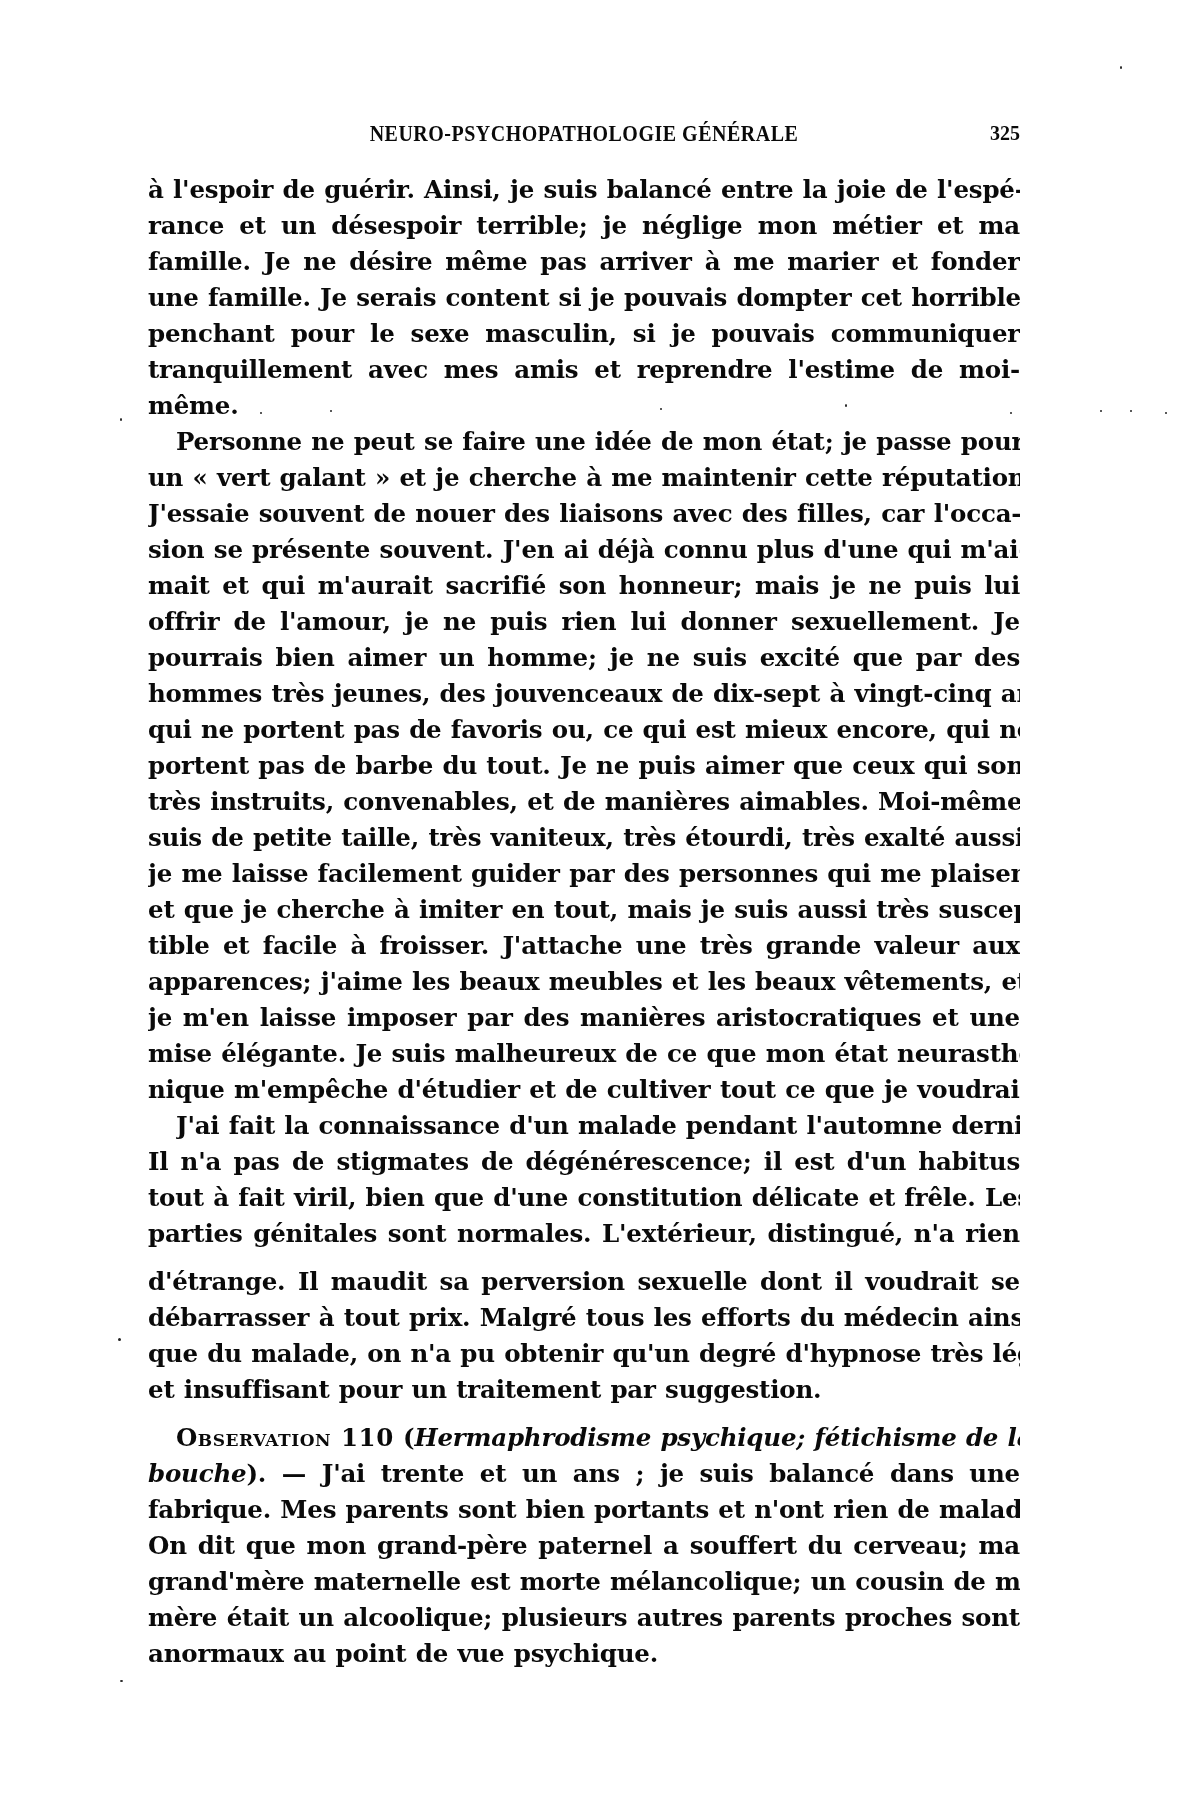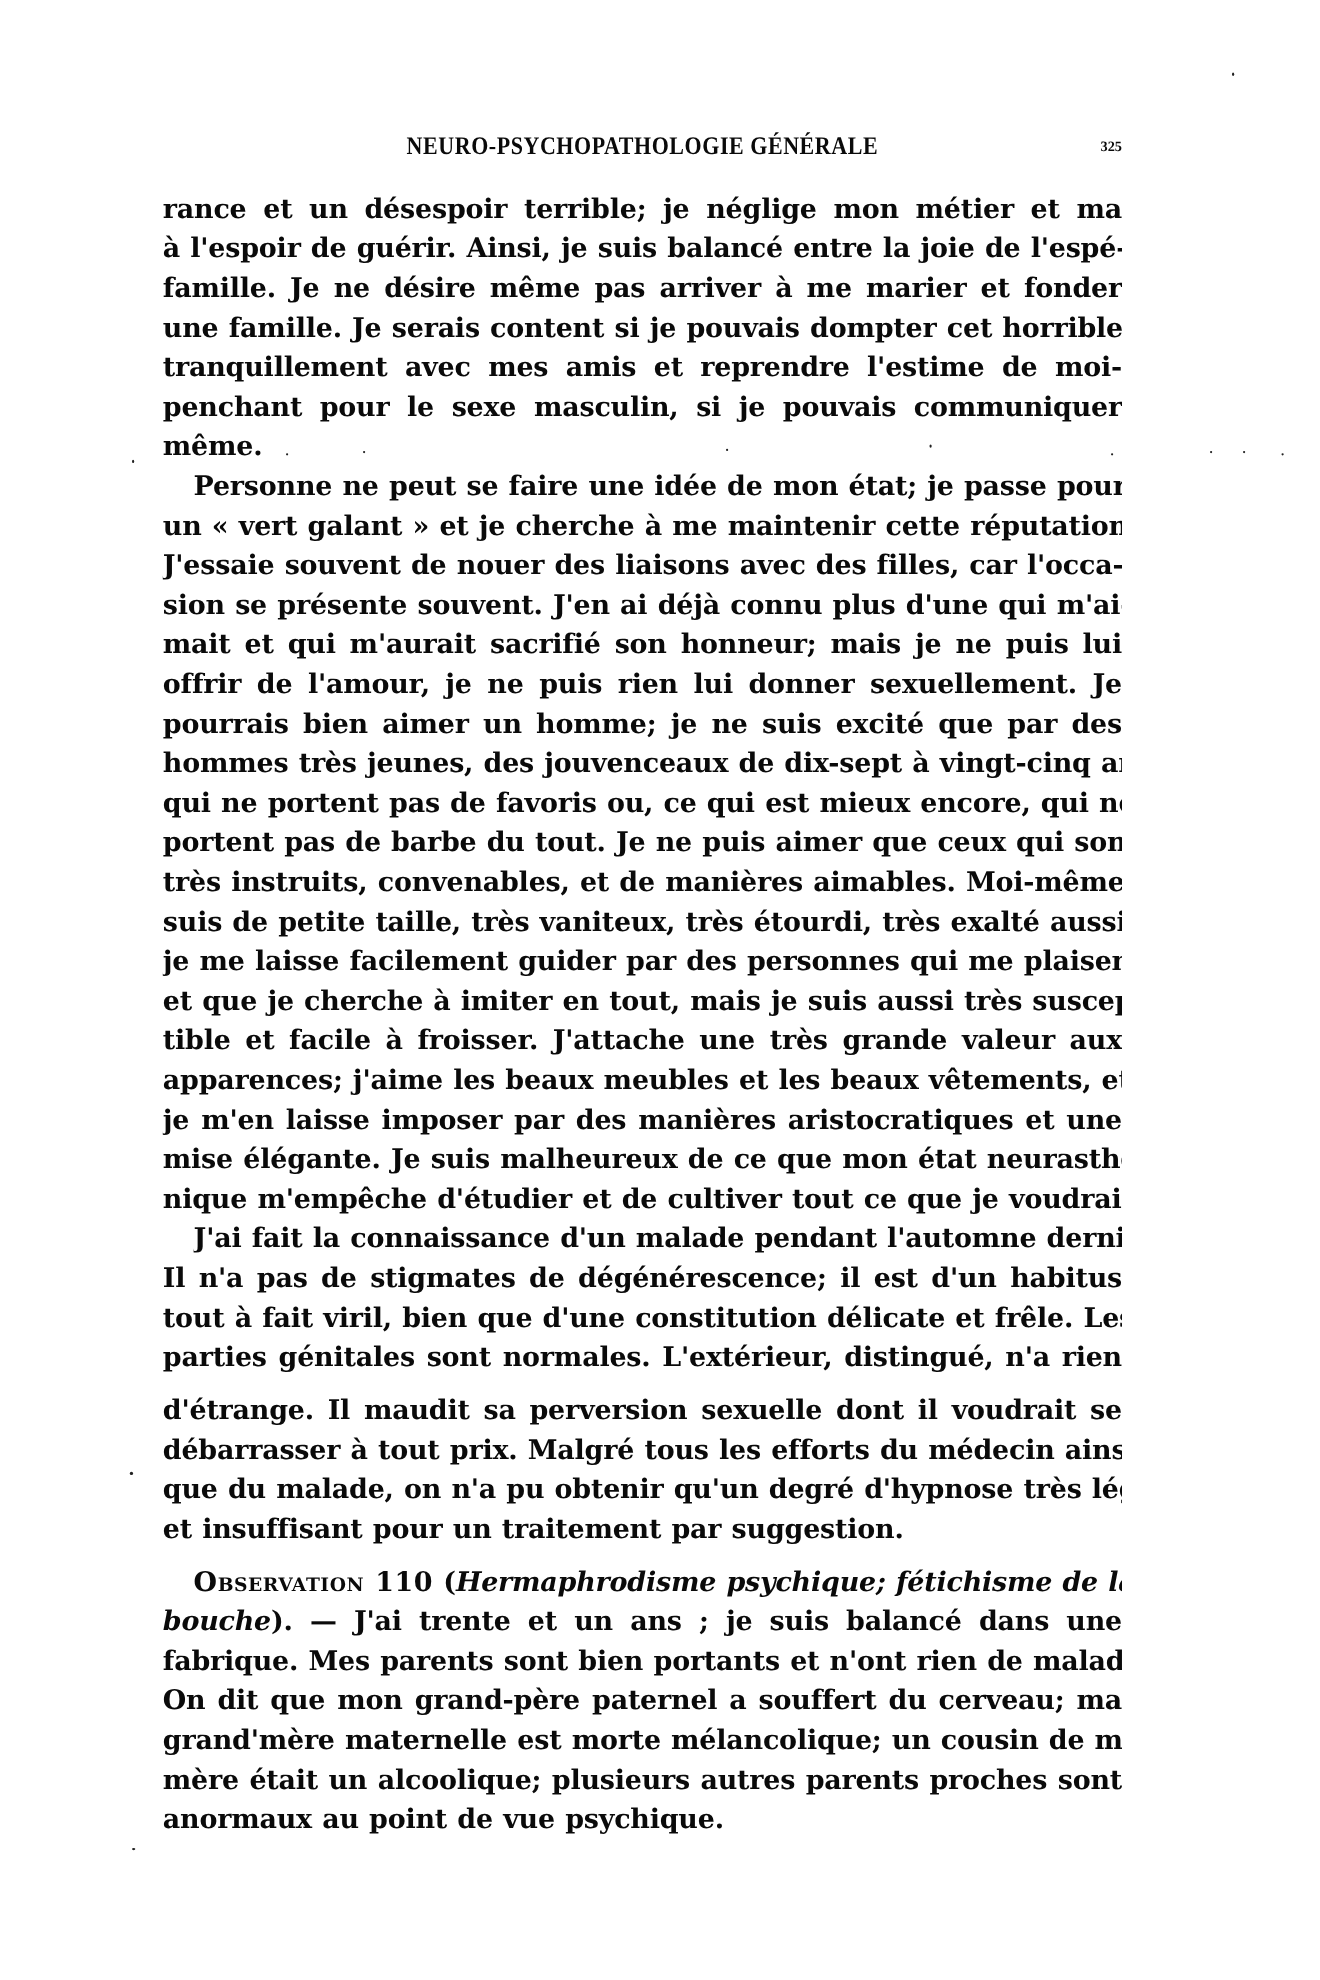--- a/index.html
+++ b/index.html
@@ -4,21 +4,21 @@
 <style>
   html, body { margin: 0; padding: 0; background: #ffffff; }
   body { width: 1200px; height: 1800px; position: relative; overflow: hidden;
          font-family: "DejaVu Serif", "Liberation Serif", serif; color: #0a0a0a; }
   .page { position: absolute; left: 0; top: 0; width: 1062px; height: 1800px; }
   .running-head { position: absolute; top: 116px; left: 148px; width: 872px; height: 34px; }
   .running-title { position: absolute; left: 0; right: 0; text-align: center;
          font-family: "Liberation Serif", "DejaVu Serif", serif; font-weight: 700;
          font-size: 20px; letter-spacing: 0.5px; line-height: 34px; transform: scaleY(1.15); }
   .page-number { position: absolute; right: 0; font-family: "Liberation Serif", serif;
-         font-weight: 700; font-size: 13px; line-height: 34px; }
+         font-weight: 700; font-size: 20px; line-height: 34px; }
   .body-text { position: absolute; top: 172px; left: 148px; width: 872px; }
   .para { margin: 0; text-align: justify; text-align-last: left; font-weight: 700;
           font-size: 24.5px; line-height: 36px; font-family: "DejaVu Serif", serif;
           letter-spacing: -0.2px; word-spacing: 1px; }
   .para .line { display: block; text-align: justify; text-align-last: justify; white-space: nowrap; overflow: hidden; }
   .para .line.last { text-align-last: left; }
   .indent { padding-left: 28px; }
   .para.obs { margin-top: 12px; }
   .smallcaps { font-variant: small-caps; letter-spacing: 0.5px; margin-top: 12px; }
   .ital { font-style: italic; }
@@ -30,26 +30,26 @@
 <div class="page">
 
   <div class="running-head">
     <div class="running-title">NEURO-PSYCHOPATHOLOGIE GÉNÉRALE</div>
     <div class="page-number">325</div>
   </div>
 
   <div class="body-text">
     <div id="paras">
         <div class="para">
+          <span class="line">à l'espoir de guérir. Ainsi, je suis balancé entre la joie de l'espé-</span>
           <span class="line">rance et un désespoir terrible; je néglige mon métier et ma</span>
-          <span class="line">à l'espoir de guérir. Ainsi, je suis balancé entre la joie de l'espé-</span>
           <span class="line">famille. Je ne désire même pas arriver à me marier et fonder</span>
           <span class="line">une famille. Je serais content si je pouvais dompter cet horrible</span>
+          <span class="line">penchant pour le sexe masculin, si je pouvais communiquer</span>
           <span class="line">tranquillement avec mes amis et reprendre l'estime de moi-</span>
-          <span class="line">penchant pour le sexe masculin, si je pouvais communiquer</span>
           <span class="line last">même.</span>
         </div>
         <div class="para indent">
           <span class="line">Personne ne peut se faire une idée de mon état; je passe pour</span>
           <span class="line" style="margin-left: -28px;">un « vert galant » et je cherche à me maintenir cette réputation.</span>
           <span class="line" style="margin-left: -28px;">J'essaie souvent de nouer des liaisons avec des filles, car l'occa-</span>
           <span class="line" style="margin-left: -28px;">sion se présente souvent. J'en ai déjà connu plus d'une qui m'ai-</span>
           <span class="line" style="margin-left: -28px;">mait et qui m'aurait sacrifié son honneur; mais je ne puis lui</span>
           <span class="line" style="margin-left: -28px;">offrir de l'amour, je ne puis rien lui donner sexuellement. Je</span>
           <span class="line" style="margin-left: -28px;">pourrais bien aimer un homme; je ne suis excité que par des</span>

